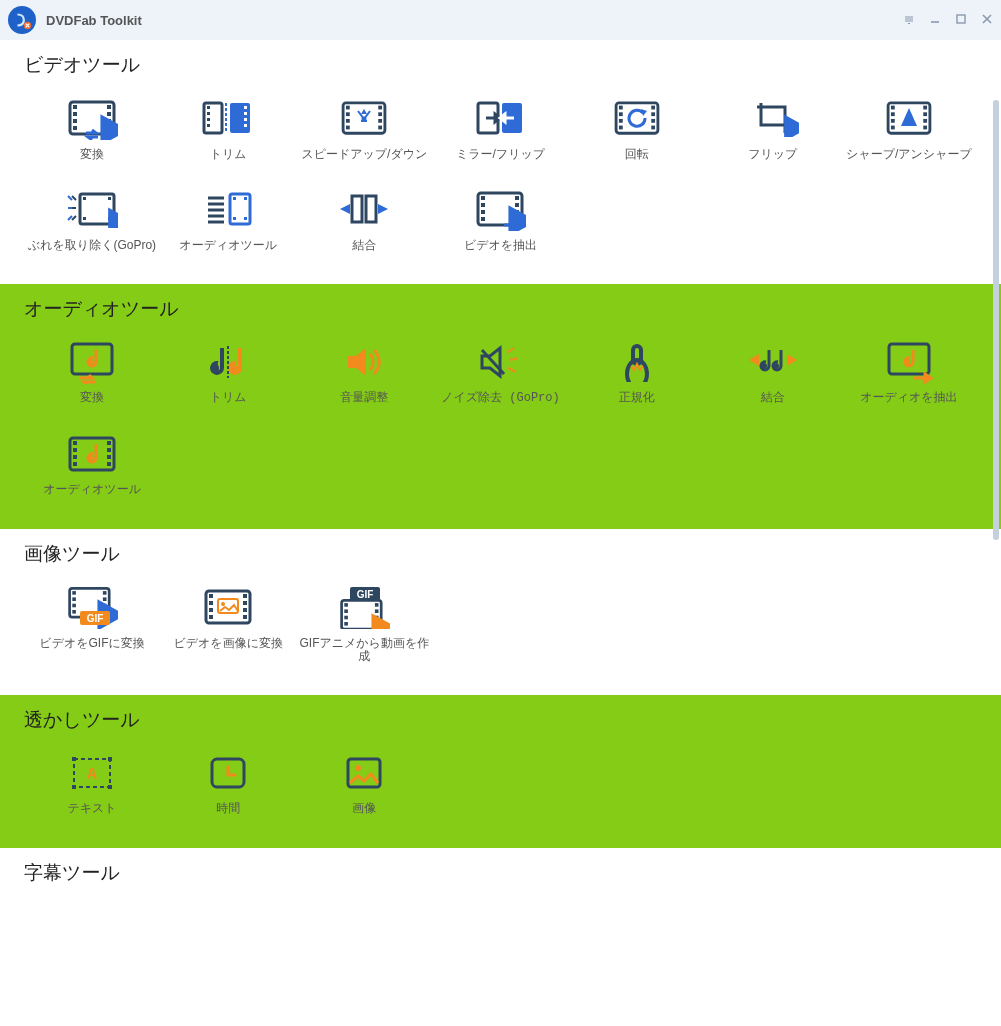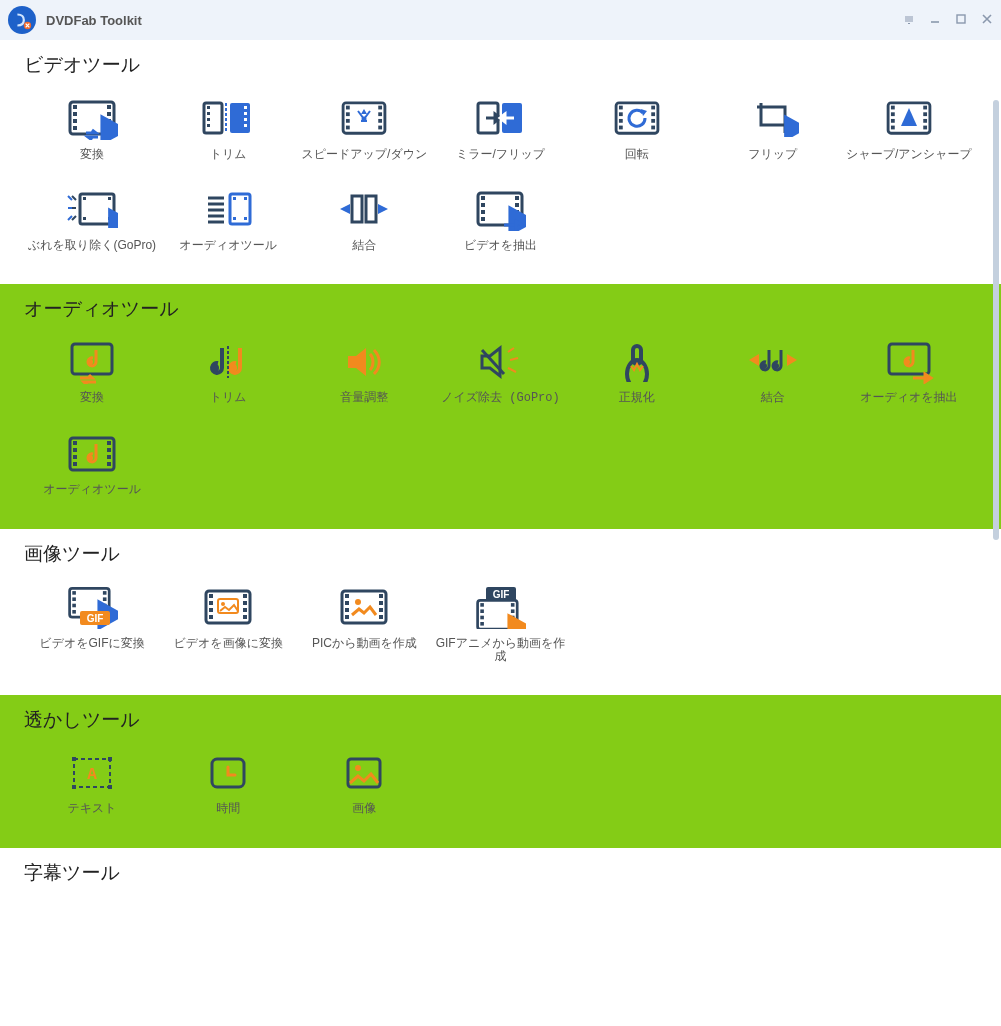--- a/index.html
+++ b/index.html
@@ -392,30 +392,20 @@
               <use href="#film" color="#2f4660"></use>
               <rect x="16" y="12" width="20" height="14" rx="2" fill="none" stroke="#f28a1e" stroke-width="2"></rect>
               <circle cx="21" cy="17" r="2" fill="#f28a1e"></circle>
               <path d="M18 24l5-4 4 3 5-5 4 6" stroke="#f28a1e" stroke-width="2" fill="none"></path>
             </svg>
       </span>
           <span class="lbl">ビデオを画像に変換</span>
     </div>
     <div class="tool">
       <span class="ic">
-        <svg width="52" height="40" viewBox="0 0 52 40">
-              <use href="#film" color="#2f4660"></use>
-              <circle cx="20" cy="15" r="3" fill="#f28a1e"></circle>
-              <path d="M14 28l7-6 5 4 6-6 6 8" stroke="#f28a1e" stroke-width="3" fill="none"></path>
-            </svg>
-      </span>
-          <span class="lbl">PICから動画を作成</span>
-    </div>
-    <div class="tool">
-      <span class="ic">
         <svg width="52" height="44" viewBox="0 0 52 44">
               <rect x="12" y="2" width="30" height="14" rx="2" fill="#2f4660"></rect>
               <text x="27" y="13" text-anchor="middle" font-size="10" font-weight="bold" fill="#fff">GIF</text>
               <g transform="translate(0 10) scale(.9)">
                 <use href="#film" color="#2f4660"></use>
               </g>
               <g color="#f28a1e">
                 <use href="#play" x="20" y="22"></use>
               </g>
             </svg>

